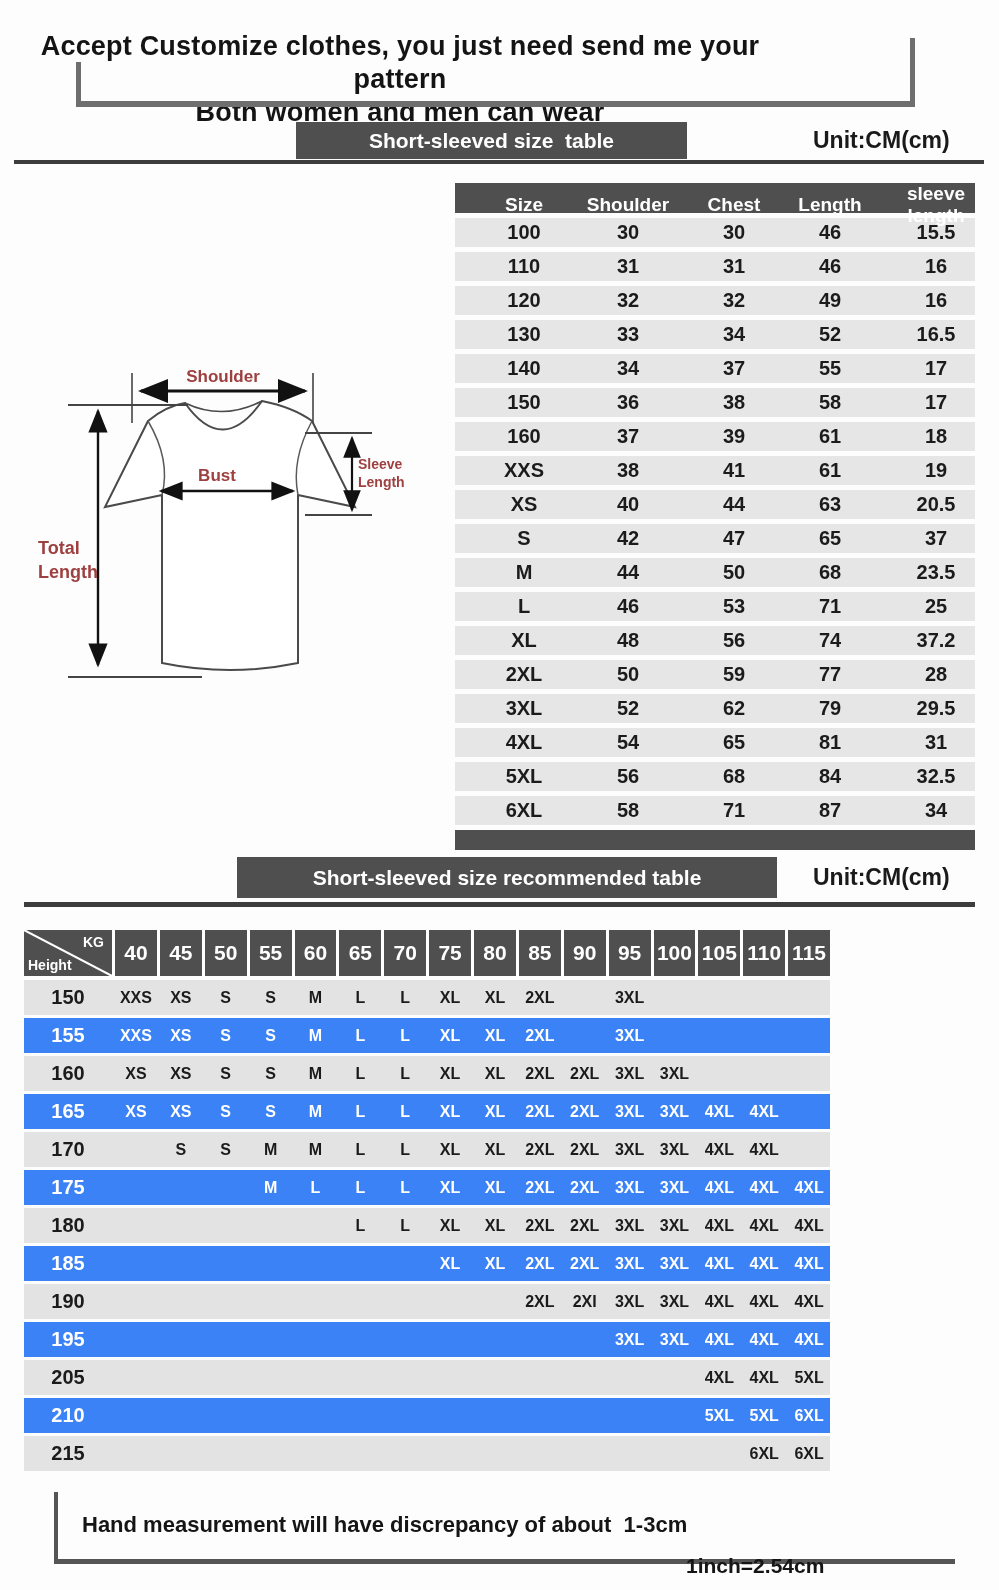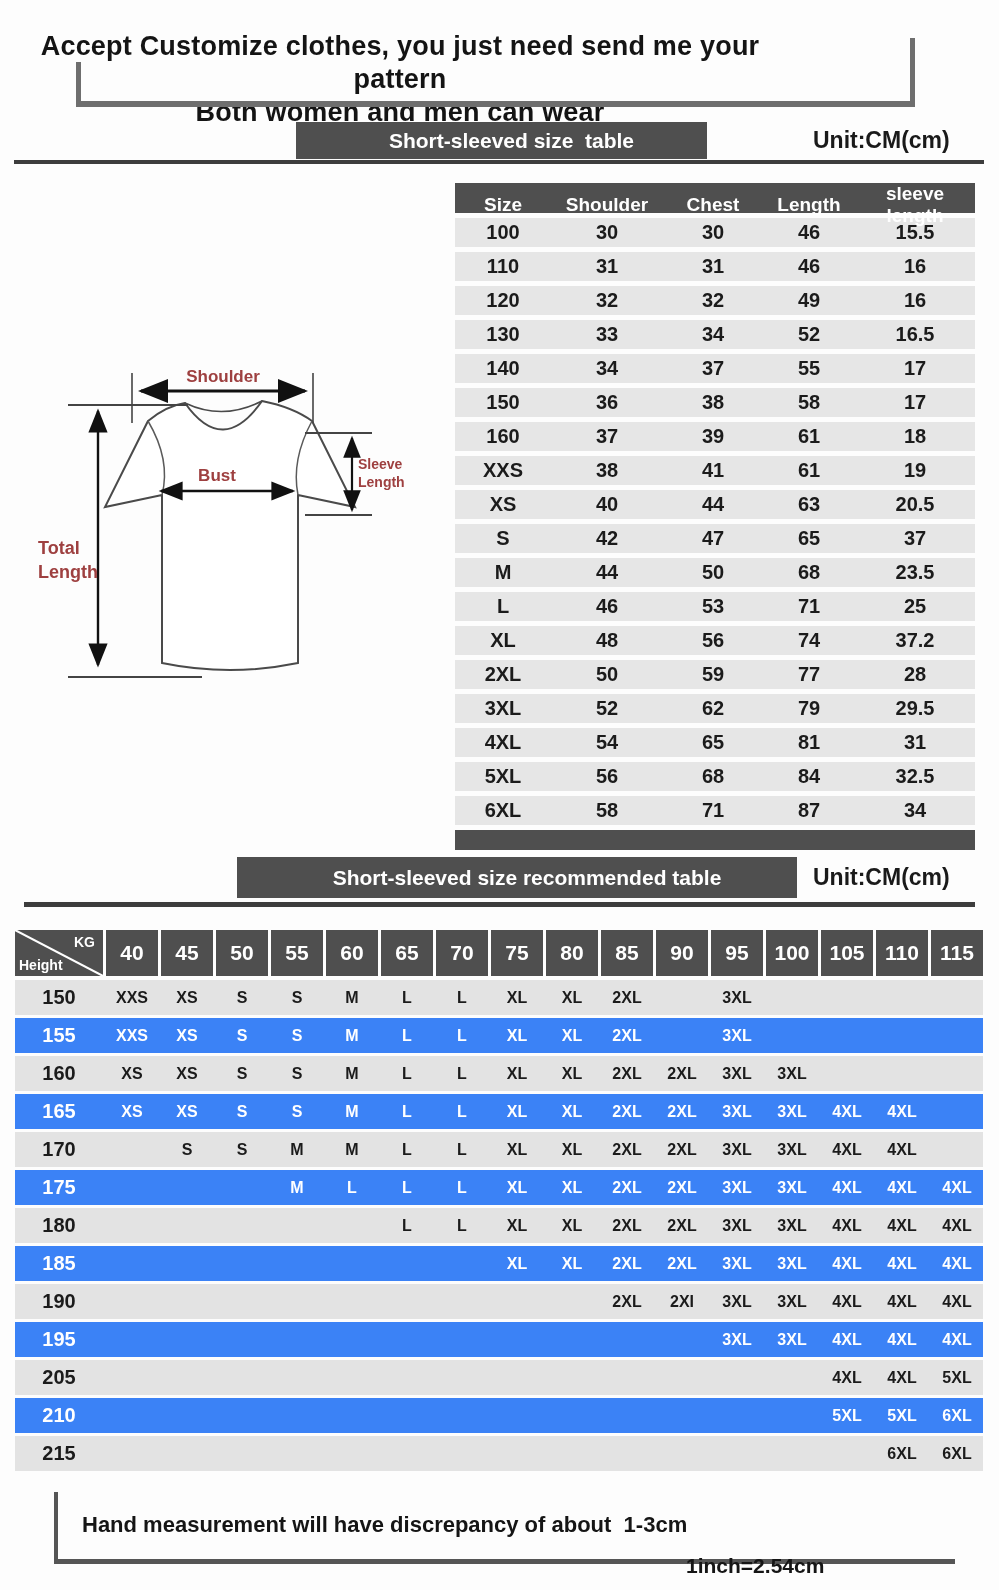--- a/index.html
+++ b/index.html
@@ -10,44 +10,44 @@
   
   .top-header{position:absolute;top:30px;left:0;width:800px;text-align:center;
               font-weight:bold;font-size:27px;line-height:33px;color:#141414;letter-spacing:.2px;}
   .bracket{position:absolute;background:#6e6e6e;}
   .bracket-left{left:76px;top:62px;width:5px;height:44px;}
   .bracket-right{left:910px;top:38px;width:5px;height:68px;}
   .bracket-bottom{left:76px;top:101px;width:839px;height:6px;}
 
   
   .title-box{position:absolute;background:#4f4f4f;color:#fff;font-weight:bold;
-             text-align:center;padding-left:20px;}
+             text-align:center;}
   .title-box-1{left:296px;top:122px;width:391px;height:37px;font-size:21px;line-height:37px;}
   .title-box-2{left:237px;top:857px;width:540px;height:41px;font-size:21px;line-height:41px;}
   .unit{position:absolute;font-weight:bold;font-size:23px;color:#1a1a1a;}
   .unit-1{left:813px;top:127px;}
   .unit-2{left:813px;top:864px;}
   .hr{position:absolute;background:#3d3d3d;}
   .hr-1{left:14px;top:160px;width:970px;height:4px;}
   .hr-2{left:24px;top:902px;width:951px;height:5px;}
 
   
   .size-table{position:absolute;left:455px;top:183px;width:520px;}
   .st-row{display:grid;grid-template-columns:96px 112px 100px 92px 120px;height:29px;
           margin-bottom:5px;background:#e6e6e6;align-items:center;text-align:center;
-          font-weight:bold;font-size:20px;color:#1b1b1b;}
+          font-weight:bold;font-size:20px;color:#1b1b1b;padding-left:21px;}
   .st-header{background:#4f4f4f;color:#fff;height:30px;font-size:19px;}
   .st-bottom-bar{height:20px;background:#4f4f4f;margin-top:2px;}
 
   
   .diagram{position:absolute;left:10px;top:325px;width:440px;height:380px;}
   .diagram text{font-family:"Liberation Sans",sans-serif;font-weight:bold;fill:#9e4040;}
 
   
-  .matrix{position:absolute;left:15px;top:930px;width:968px;}
+  .matrix{position:absolute;left:24px;top:930px;width:806px;}
   .m-grid{display:grid;grid-template-columns:88px repeat(16,1fr);gap:3px;}
   .m-header{height:46px;margin-bottom:4px;background:#fff;}
   .m-hcell{background:#4f4f4f;color:#fff;font-weight:bold;font-size:21px;
            display:flex;align-items:center;justify-content:center;}
   .m-corner{position:relative;background:#4f4f4f;color:#fff;font-weight:bold;font-size:14px;}
   .m-corner svg{position:absolute;left:0;top:0;width:100%;height:100%;}
   .m-kg{position:absolute;top:4px;right:8px;}
   .m-height{position:absolute;bottom:3px;left:4px;text-align:center;}
   .m-row{height:35px;margin-bottom:3px;align-items:center;text-align:center;
          font-weight:bold;font-size:16px;}

